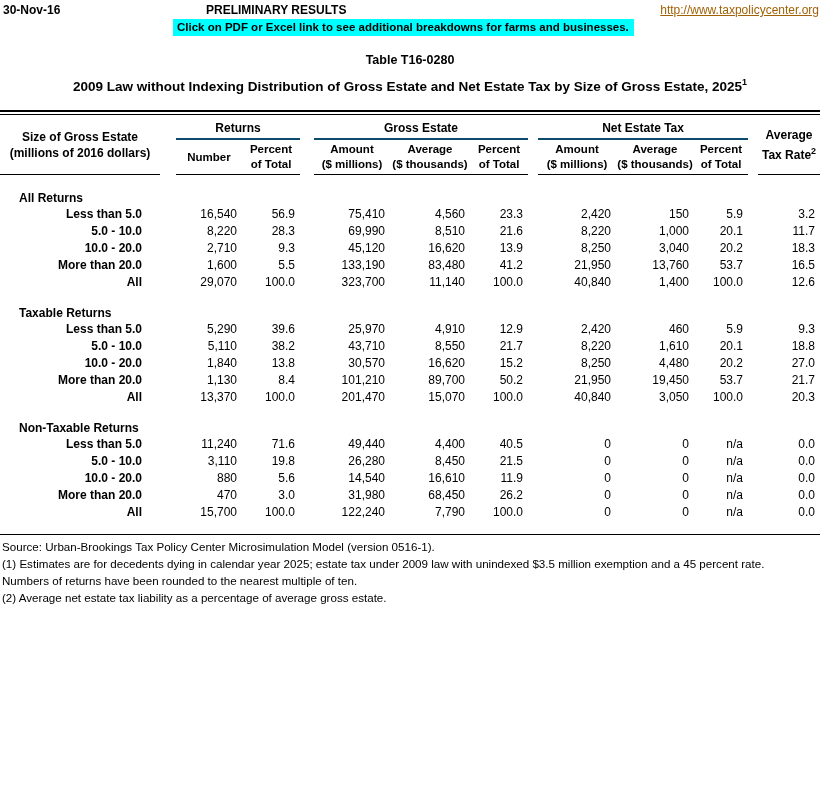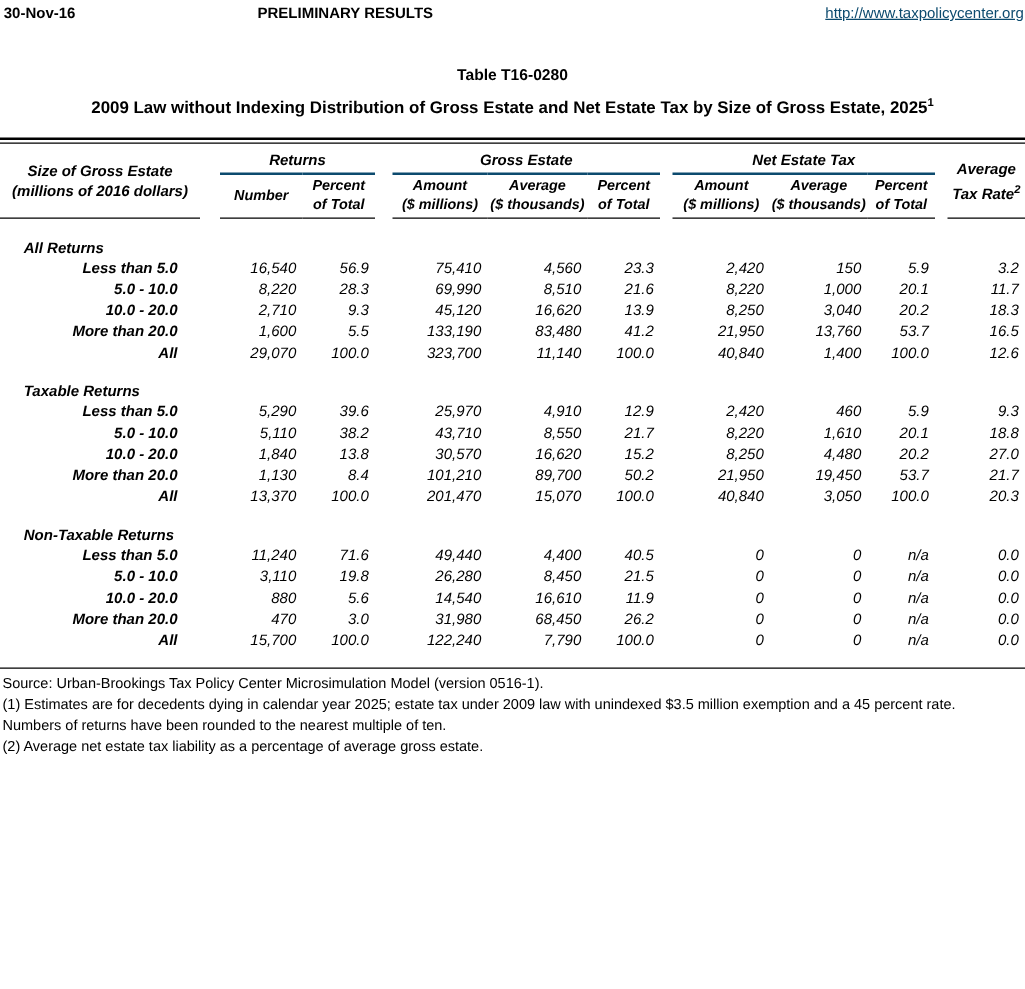--- a/index.html
+++ b/index.html
@@ -17,21 +17,21 @@
   .date { position: absolute; left: 3px; top: 3px; font-weight: bold; font-size: 12px; }
   .prelim { position: absolute; left: 176px; top: 3px; font-weight: bold; font-size: 12px; padding-left: 30px; }
   .url { position: absolute; right: 1px; top: 3px; font-size: 12px; text-decoration: underline; cursor: pointer; white-space: nowrap; }
   .note { position: absolute; left: 173px; top: 19px; font-weight: bold; font-size: 11.5px; padding: 2px 5px 3px 4px; white-space: nowrap; }
   .tnum { position: absolute; top: 53px; left: 0; width: 100%; text-align: center; font-weight: bold; font-size: 12.5px; }
   .mtitle { position: absolute; top: 77px; left: 0; width: 100%; text-align: center; font-weight: bold; font-size: 13.5px; }
   sup { font-size: 9px; }
 
   
   .dbl-line { height: 2px; border-top: 2px solid #000; border-bottom: 1px solid #000; width: 820px; }
-  table { border-collapse: collapse; table-layout: fixed; width: 820px; font-size: 12px; font-style: italic; }
+  table { border-collapse: collapse; table-layout: fixed; width: 820px; font-size: 12px; }
   th { font-weight: bold; padding: 0; }
   th.grp { border-bottom: 2px solid #0c4a6e; text-align: center; height: 20px; vertical-align: bottom; padding-bottom: 3px; font-size: 12px; }
   th.sub { border-bottom: 1px solid #000; text-align: center; vertical-align: middle; height: 34px; line-height: 15px; font-size: 11.5px; }
   th.label-h, th.avg-h { border-bottom: 1px solid #000; text-align: center; vertical-align: middle; line-height: 16px; font-size: 12px; }
   th.gap, td.gap { border: none; }
   td { padding: 0; }
   td.num { text-align: right; padding-right: 5px; height: 17px; font-size: 12px; white-space: nowrap; }
   td.rowlabel { text-align: right; font-weight: bold; padding-right: 18px; height: 17px; font-size: 12px; white-space: nowrap; }
   td.section { font-weight: bold; text-align: left; padding: 16px 0 0 19px; font-size: 12px; }
   .bot-line { border-top: 1px solid #000; height: 0; width: 820px; margin-top: 14px; }
@@ -40,21 +40,22 @@
   .footnotes { margin-top: 3px; font-size: 11.6px; line-height: 17px; padding-left: 2px; }
 </style>
 </head>
 <body>
 
 <div class="page">
 
   <div class="topzone">
     <div class="date">30-Nov-16</div>
     <div class="prelim">PRELIMINARY RESULTS</div>
-    <div class="url" style="color: #0c4a6e;">http://www.taxpolicycenter.org</div>
+    <div class="url" style="color: #a16207;">http://www.taxpolicycenter.org</div>
+    <div class="note" style="background: rgb(0, 255, 255);">Click on PDF or Excel link to see additional breakdowns for farms and businesses.</div>
     <div class="tnum">Table T16-0280</div>
     <div class="mtitle"><span>2009 Law without Indexing Distribution of Gross Estate and Net Estate Tax by Size of Gross Estate, 2025</span><sup>1</sup></div>
   </div>
 
   <div class="dbl-line"></div>
 
   <table>
     <colgroup>
       <col style="width:160px">
         <col style="width:16px">

